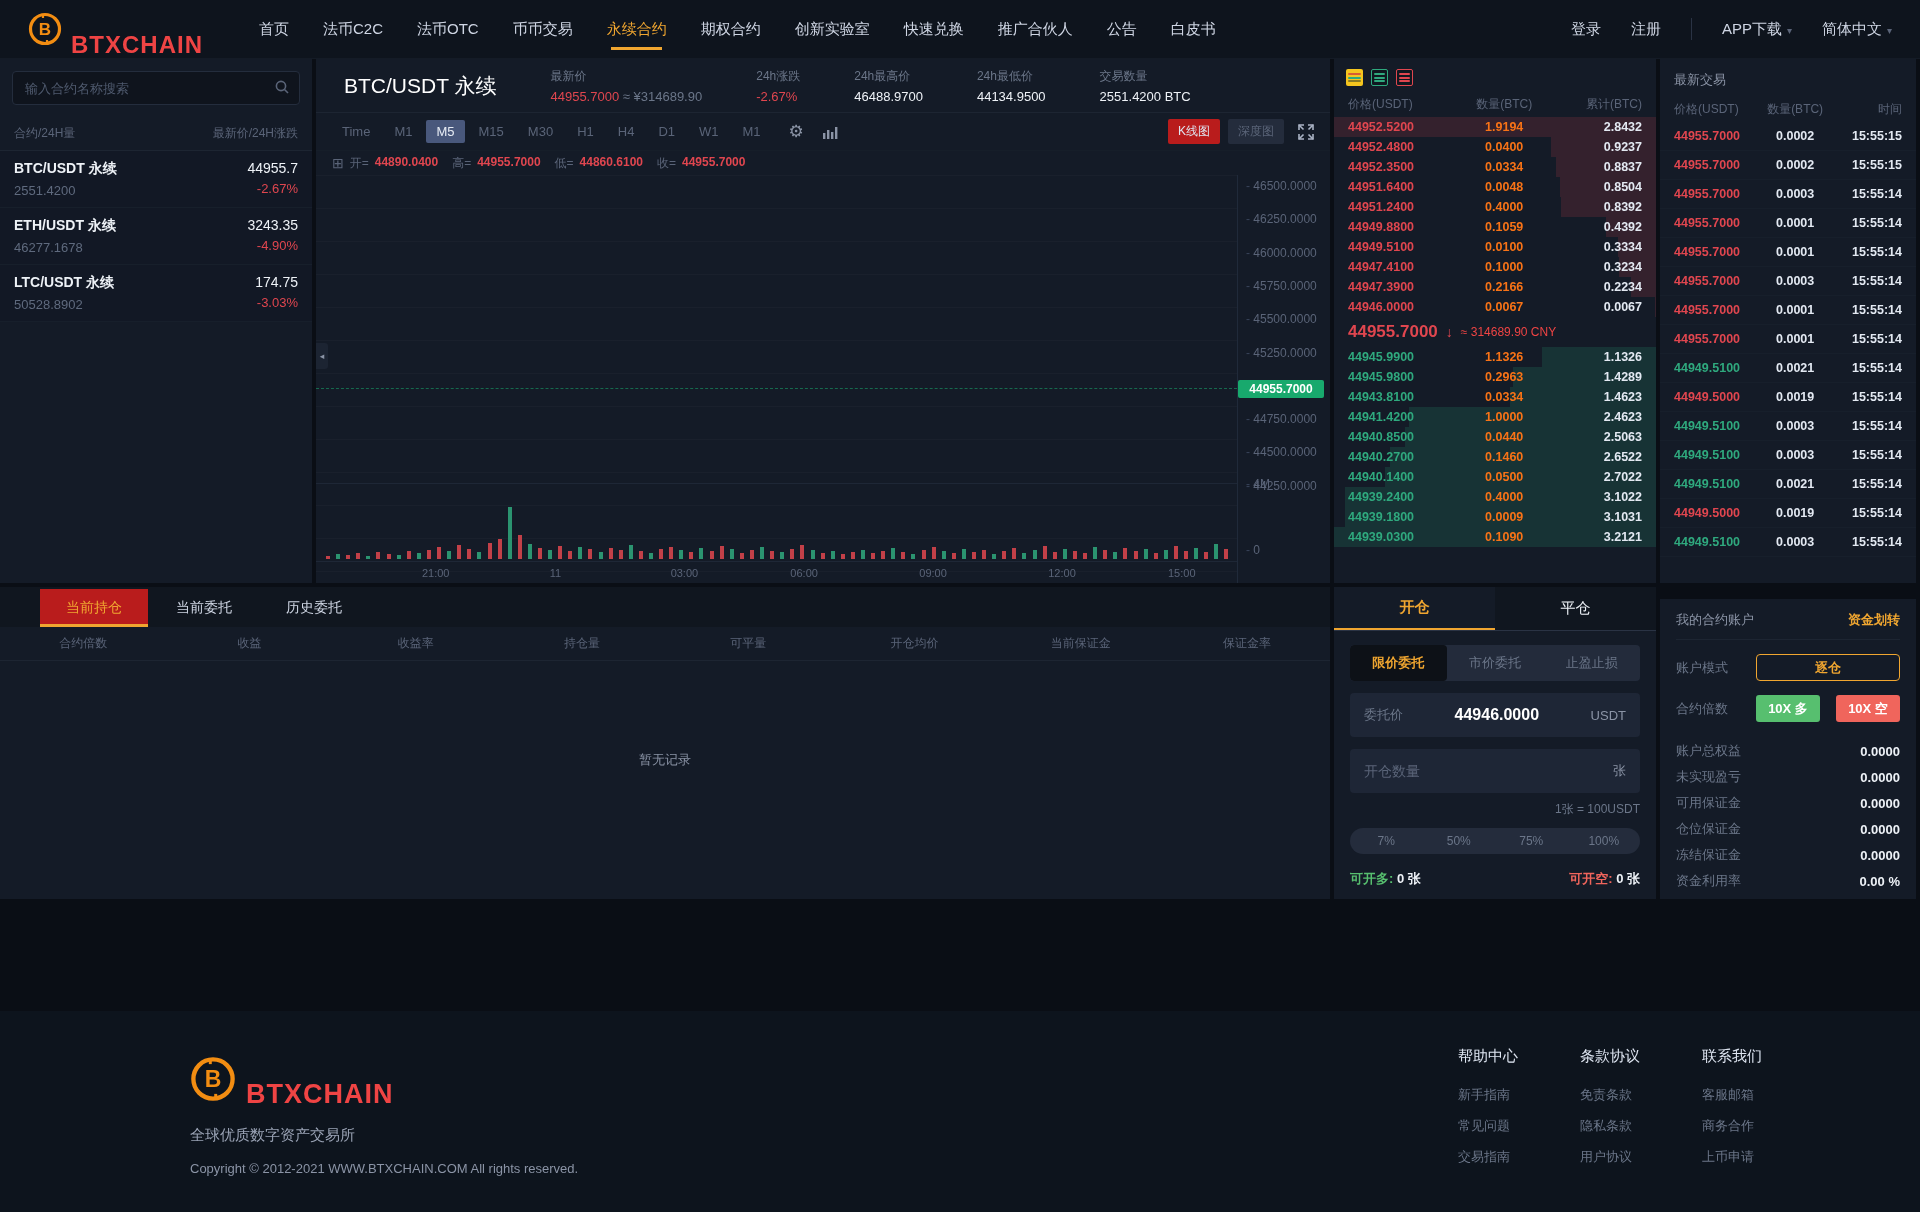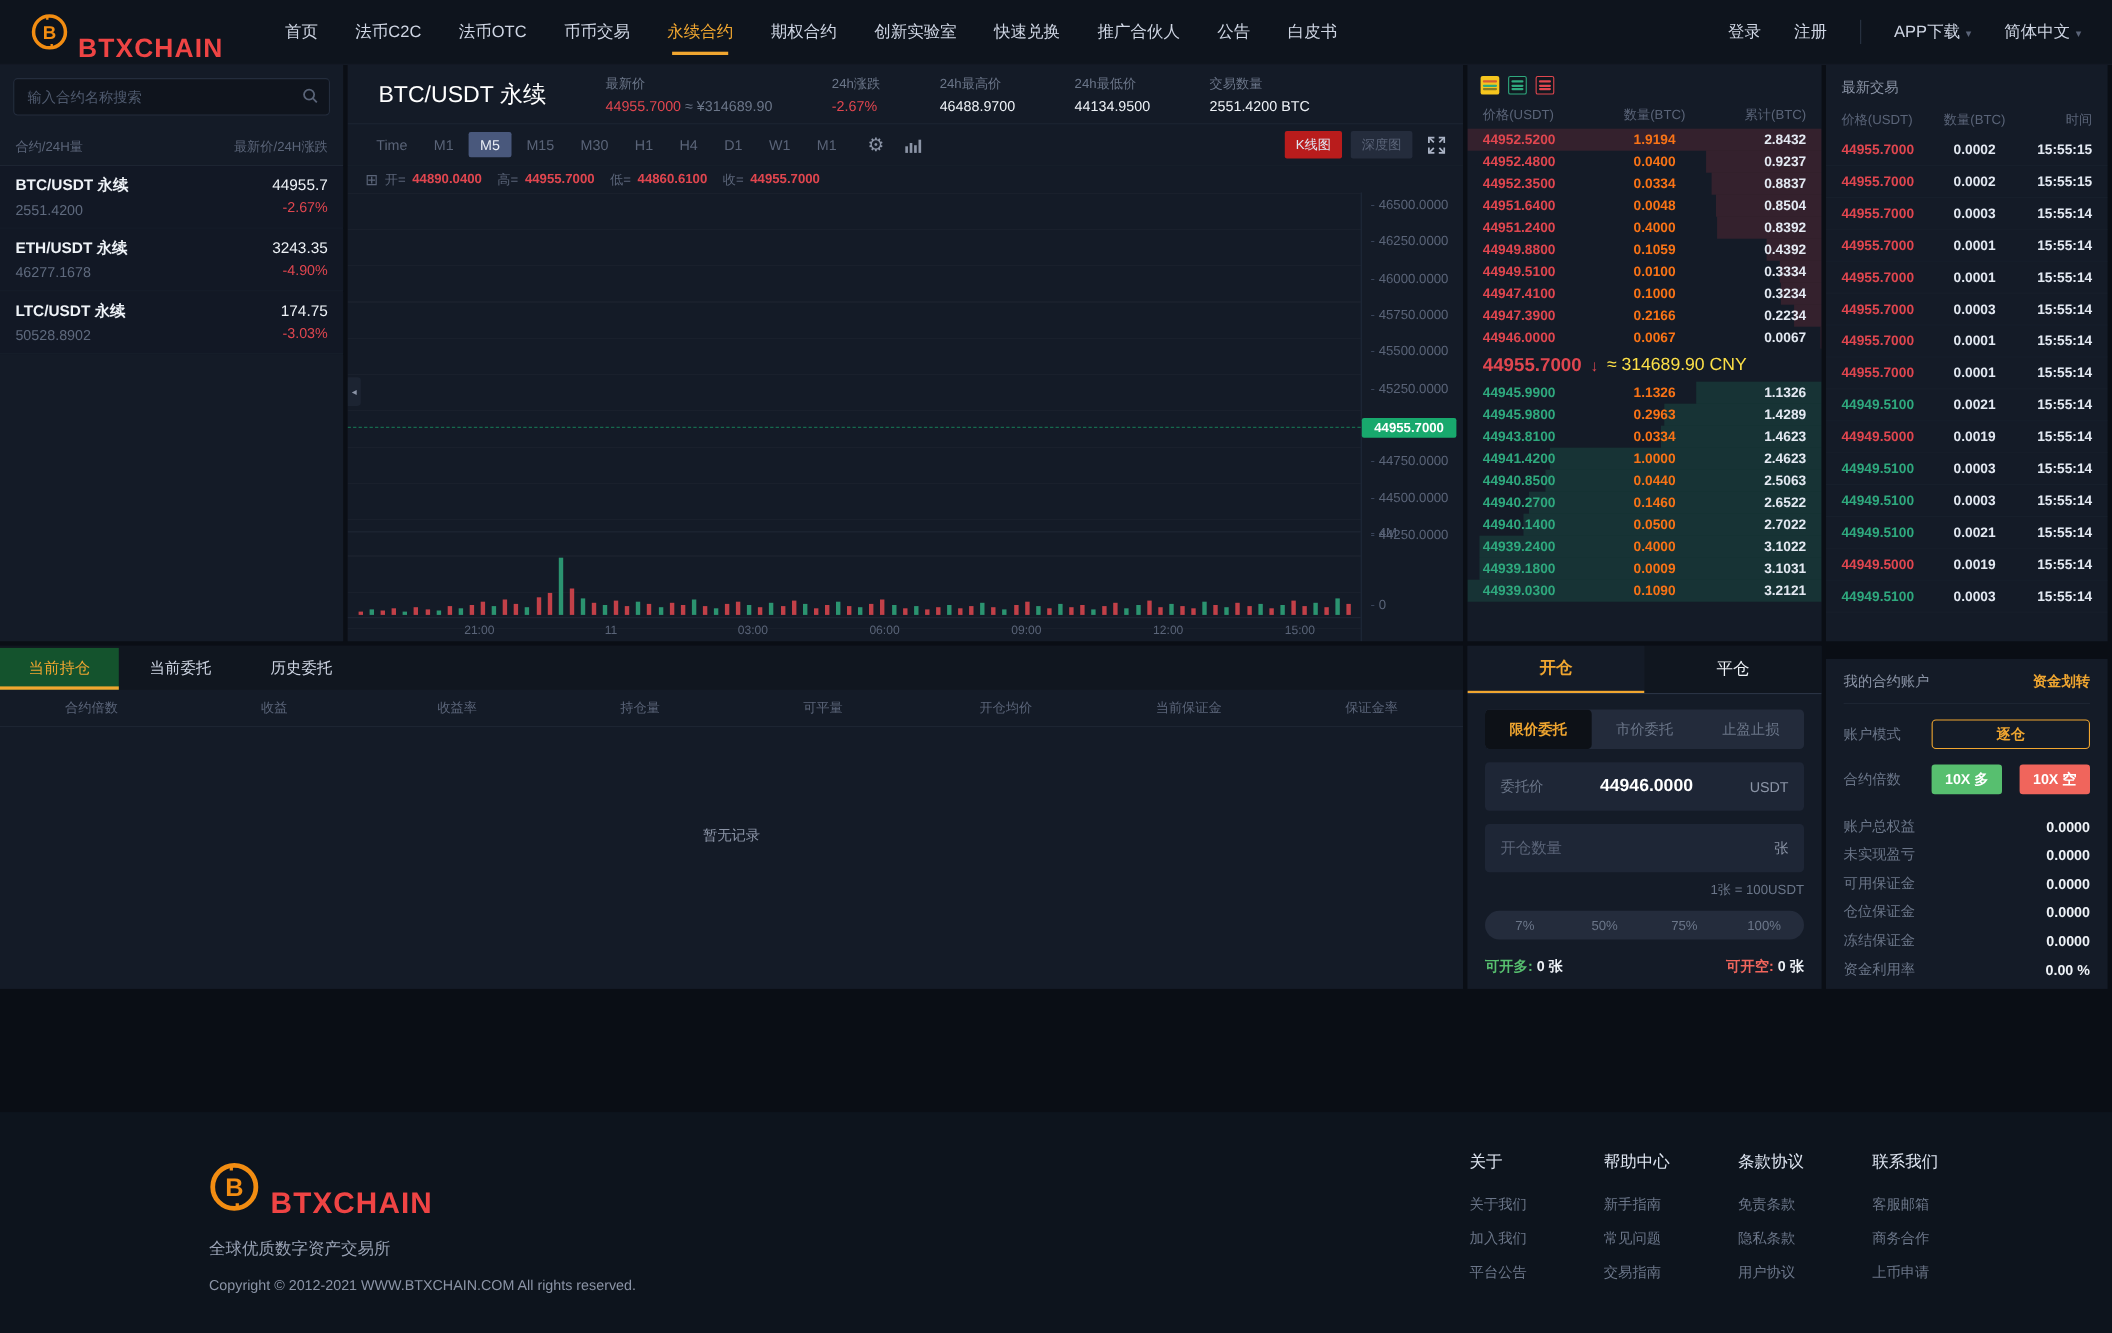--- a/index.html
+++ b/index.html
@@ -91,37 +91,37 @@
   .ob-row.bid .depth{background:rgba(35,150,110,.20);}
   .ob-row span{position:relative;}
   .ob-row span:nth-child(2){flex:1.2;font-weight:bold;}
   .ob-row.ask span:nth-child(2){color:var(--red);}
   .ob-row.bid span:nth-child(2){color:var(--green);}
   .ob-row span:nth-child(3){flex:1;text-align:center;color:#f97316;font-weight:bold;}
   .ob-row span:nth-child(4){flex:1;text-align:right;color:#e3e9f2;font-weight:bold;}
   .ob-mid{height:30px;display:flex;align-items:center;padding:0 14px;gap:8px;}
   .ob-mid .px{color:var(--red);font-size:17px;font-weight:bold;}
   .ob-mid .ar{color:var(--red);font-size:14px;}
-  .ob-mid .cny{color:#fde047;font-size:16px;}
+  .ob-mid .cny{color:#ef4444;font-size:12px;}
   
   .tr-title{color:var(--txt-mid);font-size:13px;padding:12px 14px 8px;}
   .tr-head span:nth-child(1){flex:1.2;}
   .tr-head span:nth-child(2){flex:1;text-align:center;}
   .tr-head span:nth-child(3){flex:1;text-align:right;}
   .tr-row{display:flex;padding:0 14px;height:29px;align-items:center;font-size:12.5px;border-bottom:1px solid #171f2b;}
   .tr-row span:nth-child(1){flex:1.2;font-weight:bold;}
   .tr-row.r span:nth-child(1){color:var(--red);}
   .tr-row.g span:nth-child(1){color:var(--green);}
   .tr-row span:nth-child(2){flex:1;text-align:center;color:#e3e9f2;font-weight:bold;}
   .tr-row span:nth-child(3){flex:1;text-align:right;color:#e3e9f2;font-weight:bold;}
   
   .pos-panel{grid-column:1 / span 2;display:flex;flex-direction:column;}
   .pos-tabs{height:40px;background:var(--panel2);display:flex;align-items:flex-end;gap:2px;}
   .pos-tab{padding:10px 26px;font-size:14px;color:var(--txt);cursor:pointer;position:relative;}
-  .pos-tab.active{color:var(--accent);background:#14532d;}
+  .pos-tab.active{color:var(--accent);background:#b91c1c;margin-left:40px;}
   .pos-tab.active::after{content:"";position:absolute;left:0;right:0;bottom:0;height:3px;background:var(--accent);}
   .pos-head{display:flex;height:34px;align-items:center;border-bottom:1px solid var(--line);}
   .pos-head span{flex:1;text-align:center;color:var(--txt-dim);font-size:12px;}
   .pos-empty{flex:1;display:flex;align-items:center;justify-content:center;color:var(--txt-mid);padding-bottom:40px;}
   
   .form-tabs{display:flex;height:44px;border-bottom:1px solid #2a3344;}
   .form-tab{flex:1;display:flex;align-items:center;justify-content:center;font-size:15px;cursor:pointer;color:var(--white);background:var(--panel2);}
   .form-tab.active{color:var(--accent);font-weight:bold;background:var(--panel);border-bottom:2px solid var(--accent);}
   .form-body{padding:14px 16px;}
   .subtabs{background:#232b3b;border-radius:4px;height:36px;display:flex;overflow:hidden;}
@@ -794,26 +794,20 @@
         <line x1="15" y1="2.5" x2="15" y2="6" stroke="#f28d12" stroke-width="2.2"></line>
         <line x1="19" y1="28" x2="19" y2="31.5" stroke="#f28d12" stroke-width="2.2"></line>
       </svg>
       <span class="logo-text">BTXCHAIN</span>
     </div>
     <div class="f-tag">全球优质数字资产交易所</div>
     <div class="f-copy">Copyright © 2012-2021 WWW.BTXCHAIN.COM All rights reserved.</div>
   </div>
   <div class="f-cols" id="f-cols">
       <div class="f-col">
-        <div class="f-col-title">关于</div>
-        <div class="f-link">关于我们</div>
-        <div class="f-link">加入我们</div>
-        <div class="f-link">平台公告</div>
-      </div>
-      <div class="f-col">
         <div class="f-col-title">帮助中心</div>
         <div class="f-link">新手指南</div>
         <div class="f-link">常见问题</div>
         <div class="f-link">交易指南</div>
       </div>
       <div class="f-col">
         <div class="f-col-title">条款协议</div>
         <div class="f-link">免责条款</div>
         <div class="f-link">隐私条款</div>
         <div class="f-link">用户协议</div>

